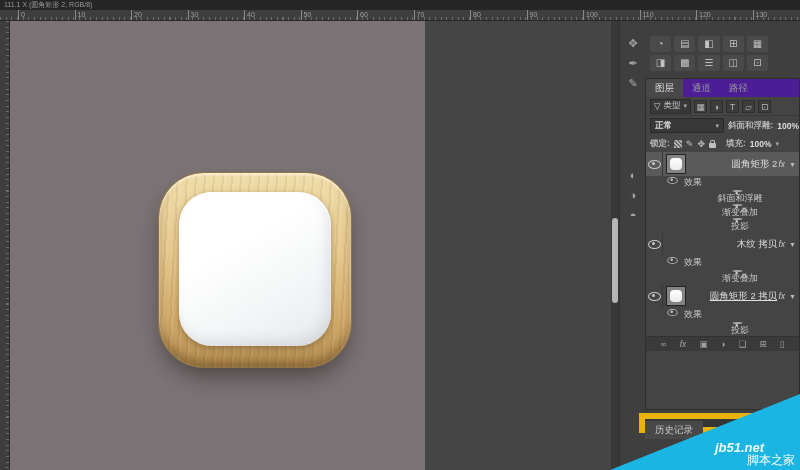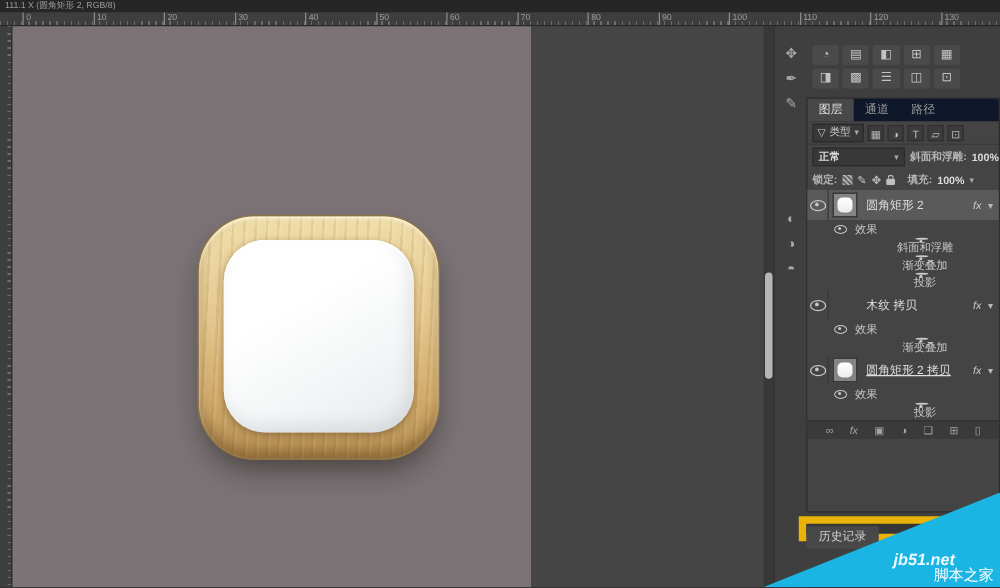--- a/index.html
+++ b/index.html
@@ -49,21 +49,21 @@
 
   
   .panelgrid{position:absolute;left:650px;top:36px;width:118px;display:grid;
              grid-template-columns:repeat(5,1fr);gap:3px;}
   .pgi{height:16px;line-height:16px;text-align:center;color:#c2c2c2;font-size:10px;
        background:#4a4a4a;border-radius:2px;}
 
   
   .layers{position:absolute;left:645px;top:78px;width:155px;height:332px;background:#444444;
           border:1px solid #2d2d2d;box-sizing:border-box;}
-  .ltabs{height:18px;background:#0f172a;display:flex;}
+  .ltabs{height:18px;background:#4c1d95;display:flex;}
   .ltab{padding:0 9px;line-height:18px;font-size:9.5px;color:#999;}
   .ltab.active{background:#484848;color:#ddd;}
   .filterrow{height:18px;display:flex;align-items:center;gap:3px;padding:0 4px;border-bottom:1px solid #3a3a3a;}
   .kind{display:flex;align-items:center;gap:3px;height:13px;background:#383838;border:1px solid #2a2a2a;
         font-size:8.5px;color:#ccc;padding:0 3px;}
   .ficon{width:13px;height:13px;line-height:13px;text-align:center;font-size:8.5px;color:#bbb;
          background:#3c3c3c;border:1px solid #2f2f2f;box-sizing:border-box;}
   .blendrow,.lockrow{height:19px;display:flex;align-items:center;gap:4px;padding:0 4px;font-weight:bold;}
   .lockrow{height:17px;}
   .bdrop{width:64px;height:13px;background:#383838;border:1px solid #2a2a2a;font-size:8.5px;color:#ddd;
@@ -83,25 +83,25 @@
   .eyec{width:17px;height:100%;border-right:1px solid #393939;display:flex;align-items:center;
         justify-content:center;flex:none;box-sizing:border-box;}
   .eye{width:11px;height:7px;border:1px solid #c9c9c9;border-radius:50%;position:relative;}
   .eye::after{content:"";position:absolute;left:3px;top:1px;width:3px;height:3px;background:#c9c9c9;border-radius:50%;}
   .eye.small{transform:scale(.8);}
   .thumbw{width:26px;display:flex;justify-content:center;flex:none;}
   .thumb{width:20px;height:20px;border:1px solid #222;box-sizing:border-box;position:relative;background:#848484;}
   .thumb.white-shape::after{content:"";position:absolute;left:3px;top:3px;right:3px;bottom:3px;
         background:linear-gradient(180deg,#ffffff,#ececec);border-radius:4px;}
   .thumb.dark{background:#55492f;}
-  .lname{flex:1;font-size:9.5px;color:#ddd;padding-left:4px;white-space:nowrap;overflow:hidden;}
+  .lname{flex:1;font-size:9.5px;color:#ddd;padding-left:4px;white-space:nowrap;overflow:hidden;text-align:right;}
   .lname.underline{text-decoration:underline;}
   .fxb{font-size:8.5px;font-style:italic;color:#ccc;padding:0 1px;flex:none;}
   .chev{width:13px;text-align:center;font-size:8px;color:#bbb;flex:none;}
-  .erow{height:14px;display:flex;align-items:center;padding-left:20px;background:#444;}
+  .erow{height:14px;display:flex;align-items:flex-start;padding-left:20px;background:#444;}
   .xrow{height:14px;display:flex;align-items:center;padding-left:30px;background:#444;flex-direction:column;}
   .ename{font-size:9px;color:#c8c8c8;padding-left:5px;white-space:nowrap;}
   .lbottom{height:14px;background:#3a3a3a;border-top:1px solid #323232;display:flex;align-items:center;
            justify-content:space-around;padding:0 8px;}
   .bico{font-size:8.5px;color:#a5a5a5;font-style:normal;line-height:13px;}
 
   
   .history{position:absolute;left:639px;top:413px;width:173px;height:20px;background:#363636;
            border:6px solid #eab308;box-sizing:border-box;}
   .htab{display:inline-block;padding:0 10px;height:18px;line-height:18px;background:#484848;color:#ccc;font-size:9.5px;}

